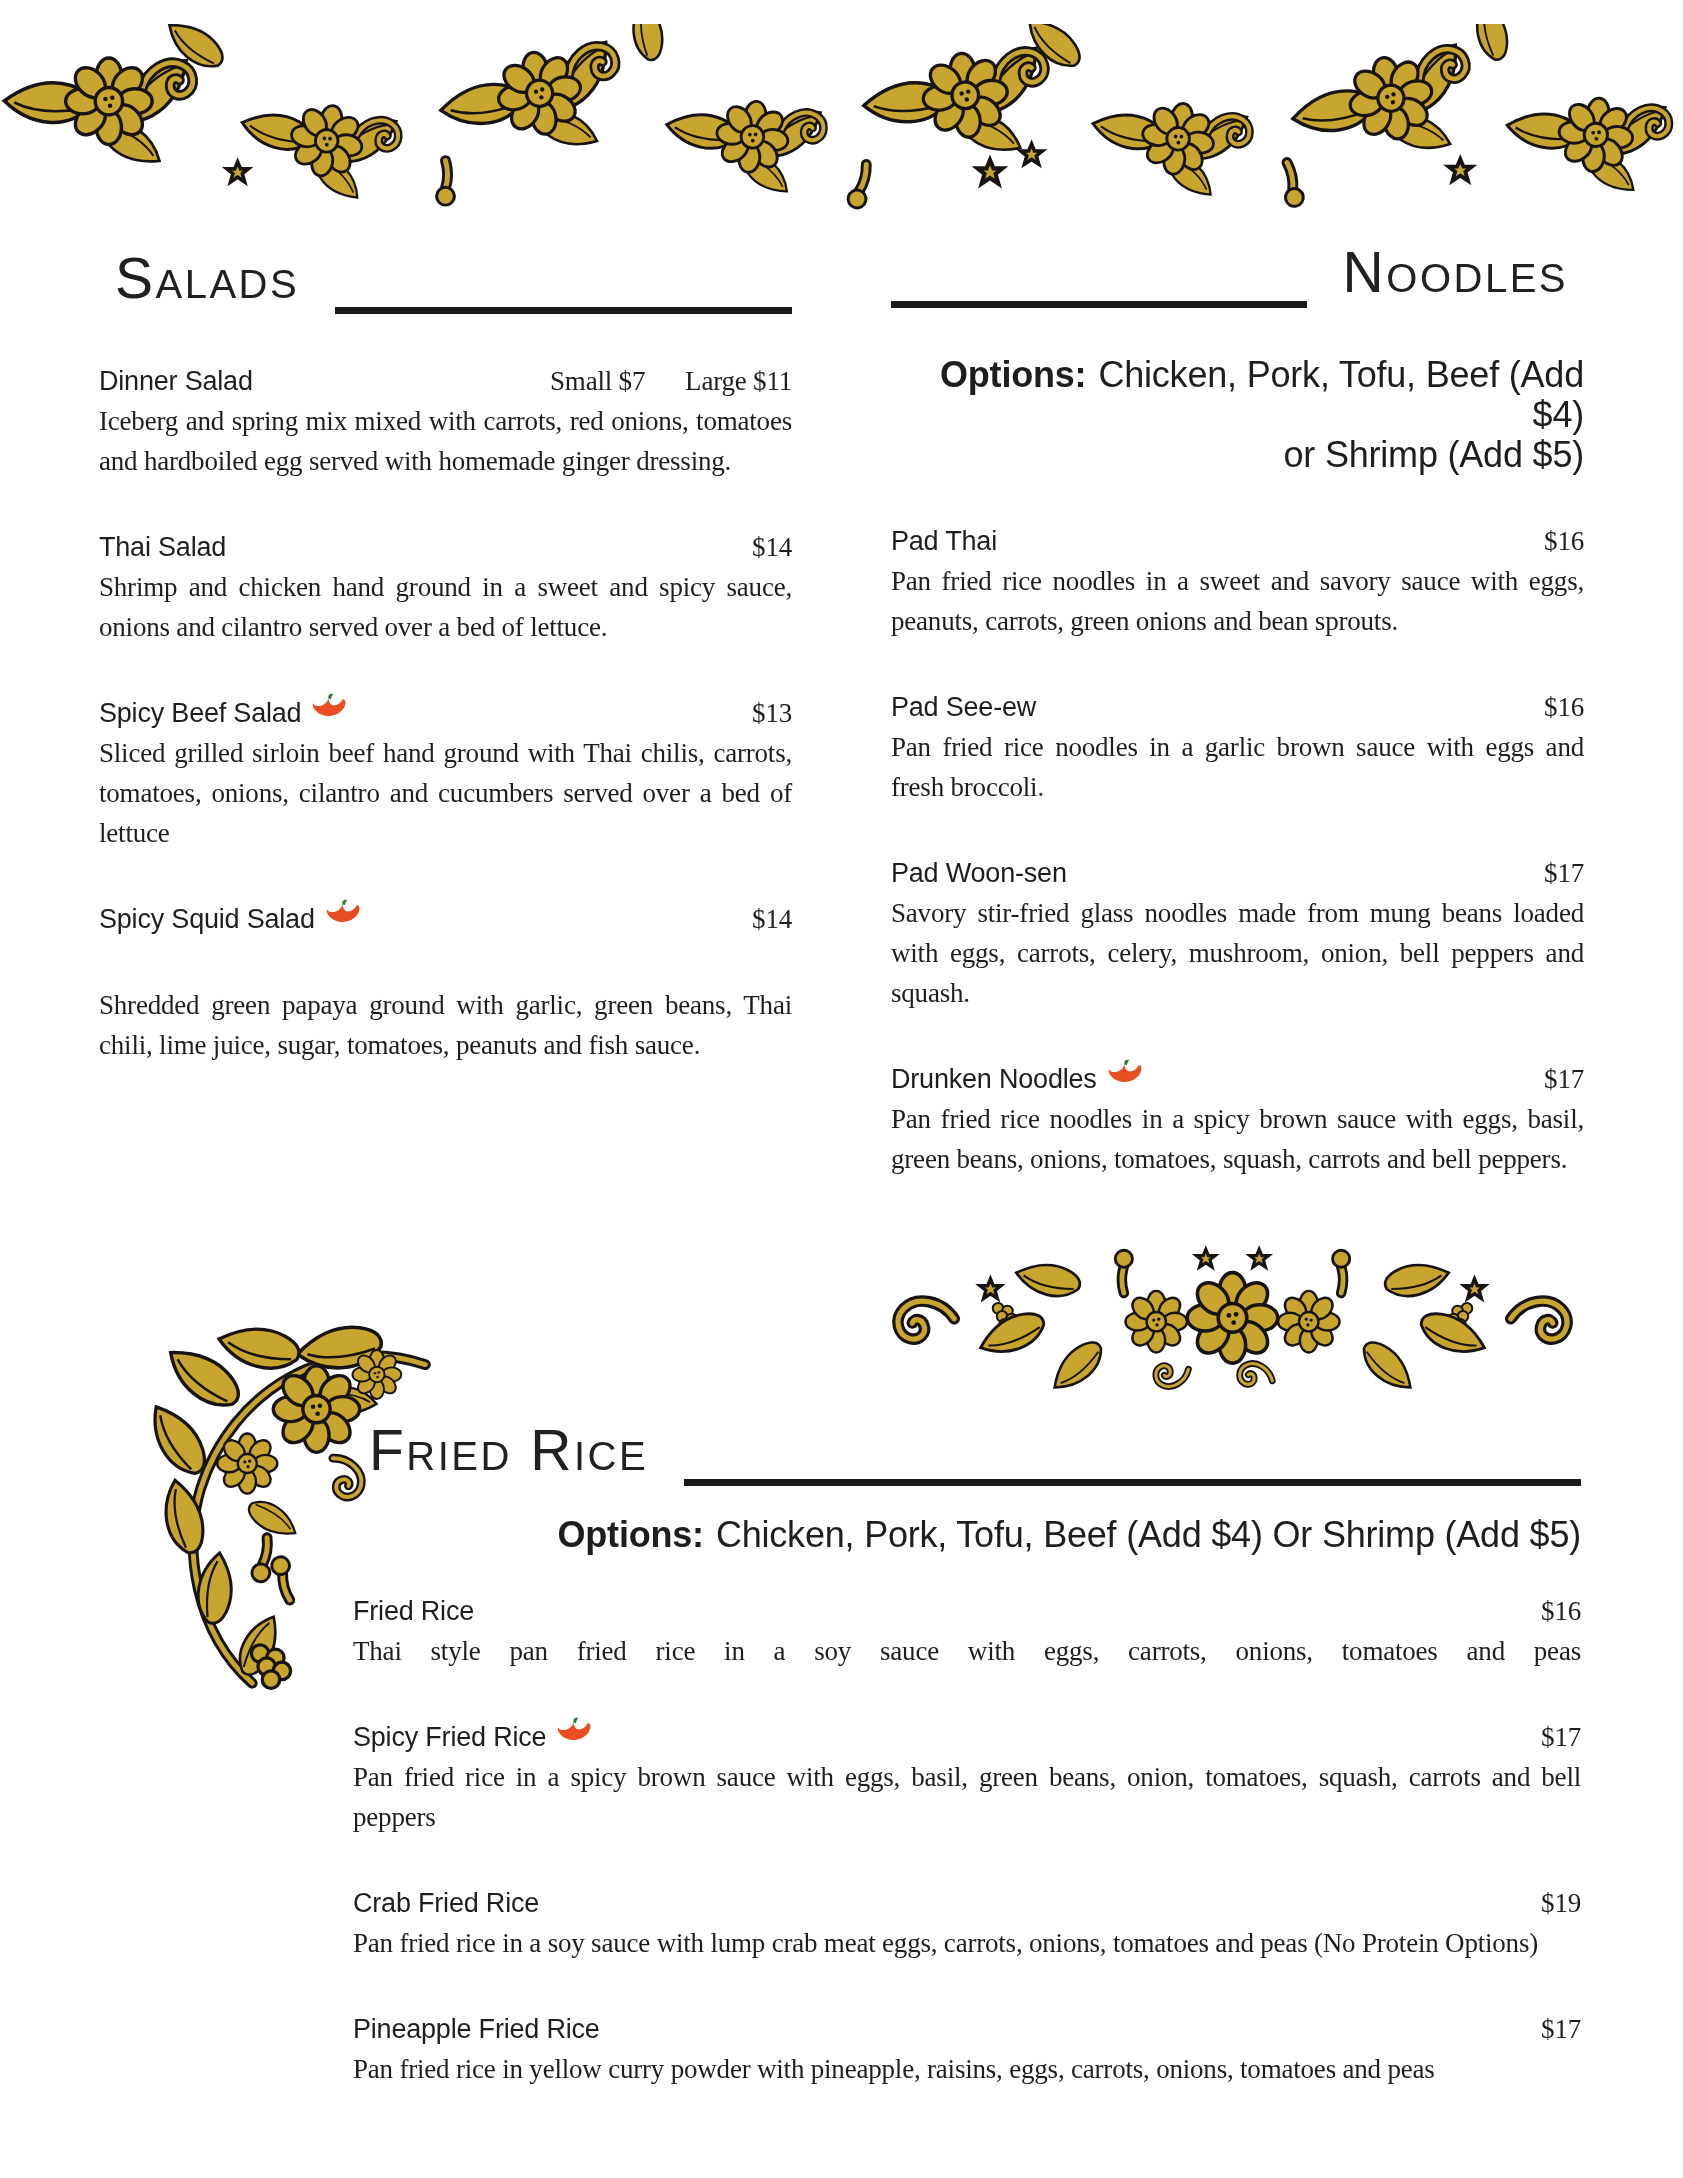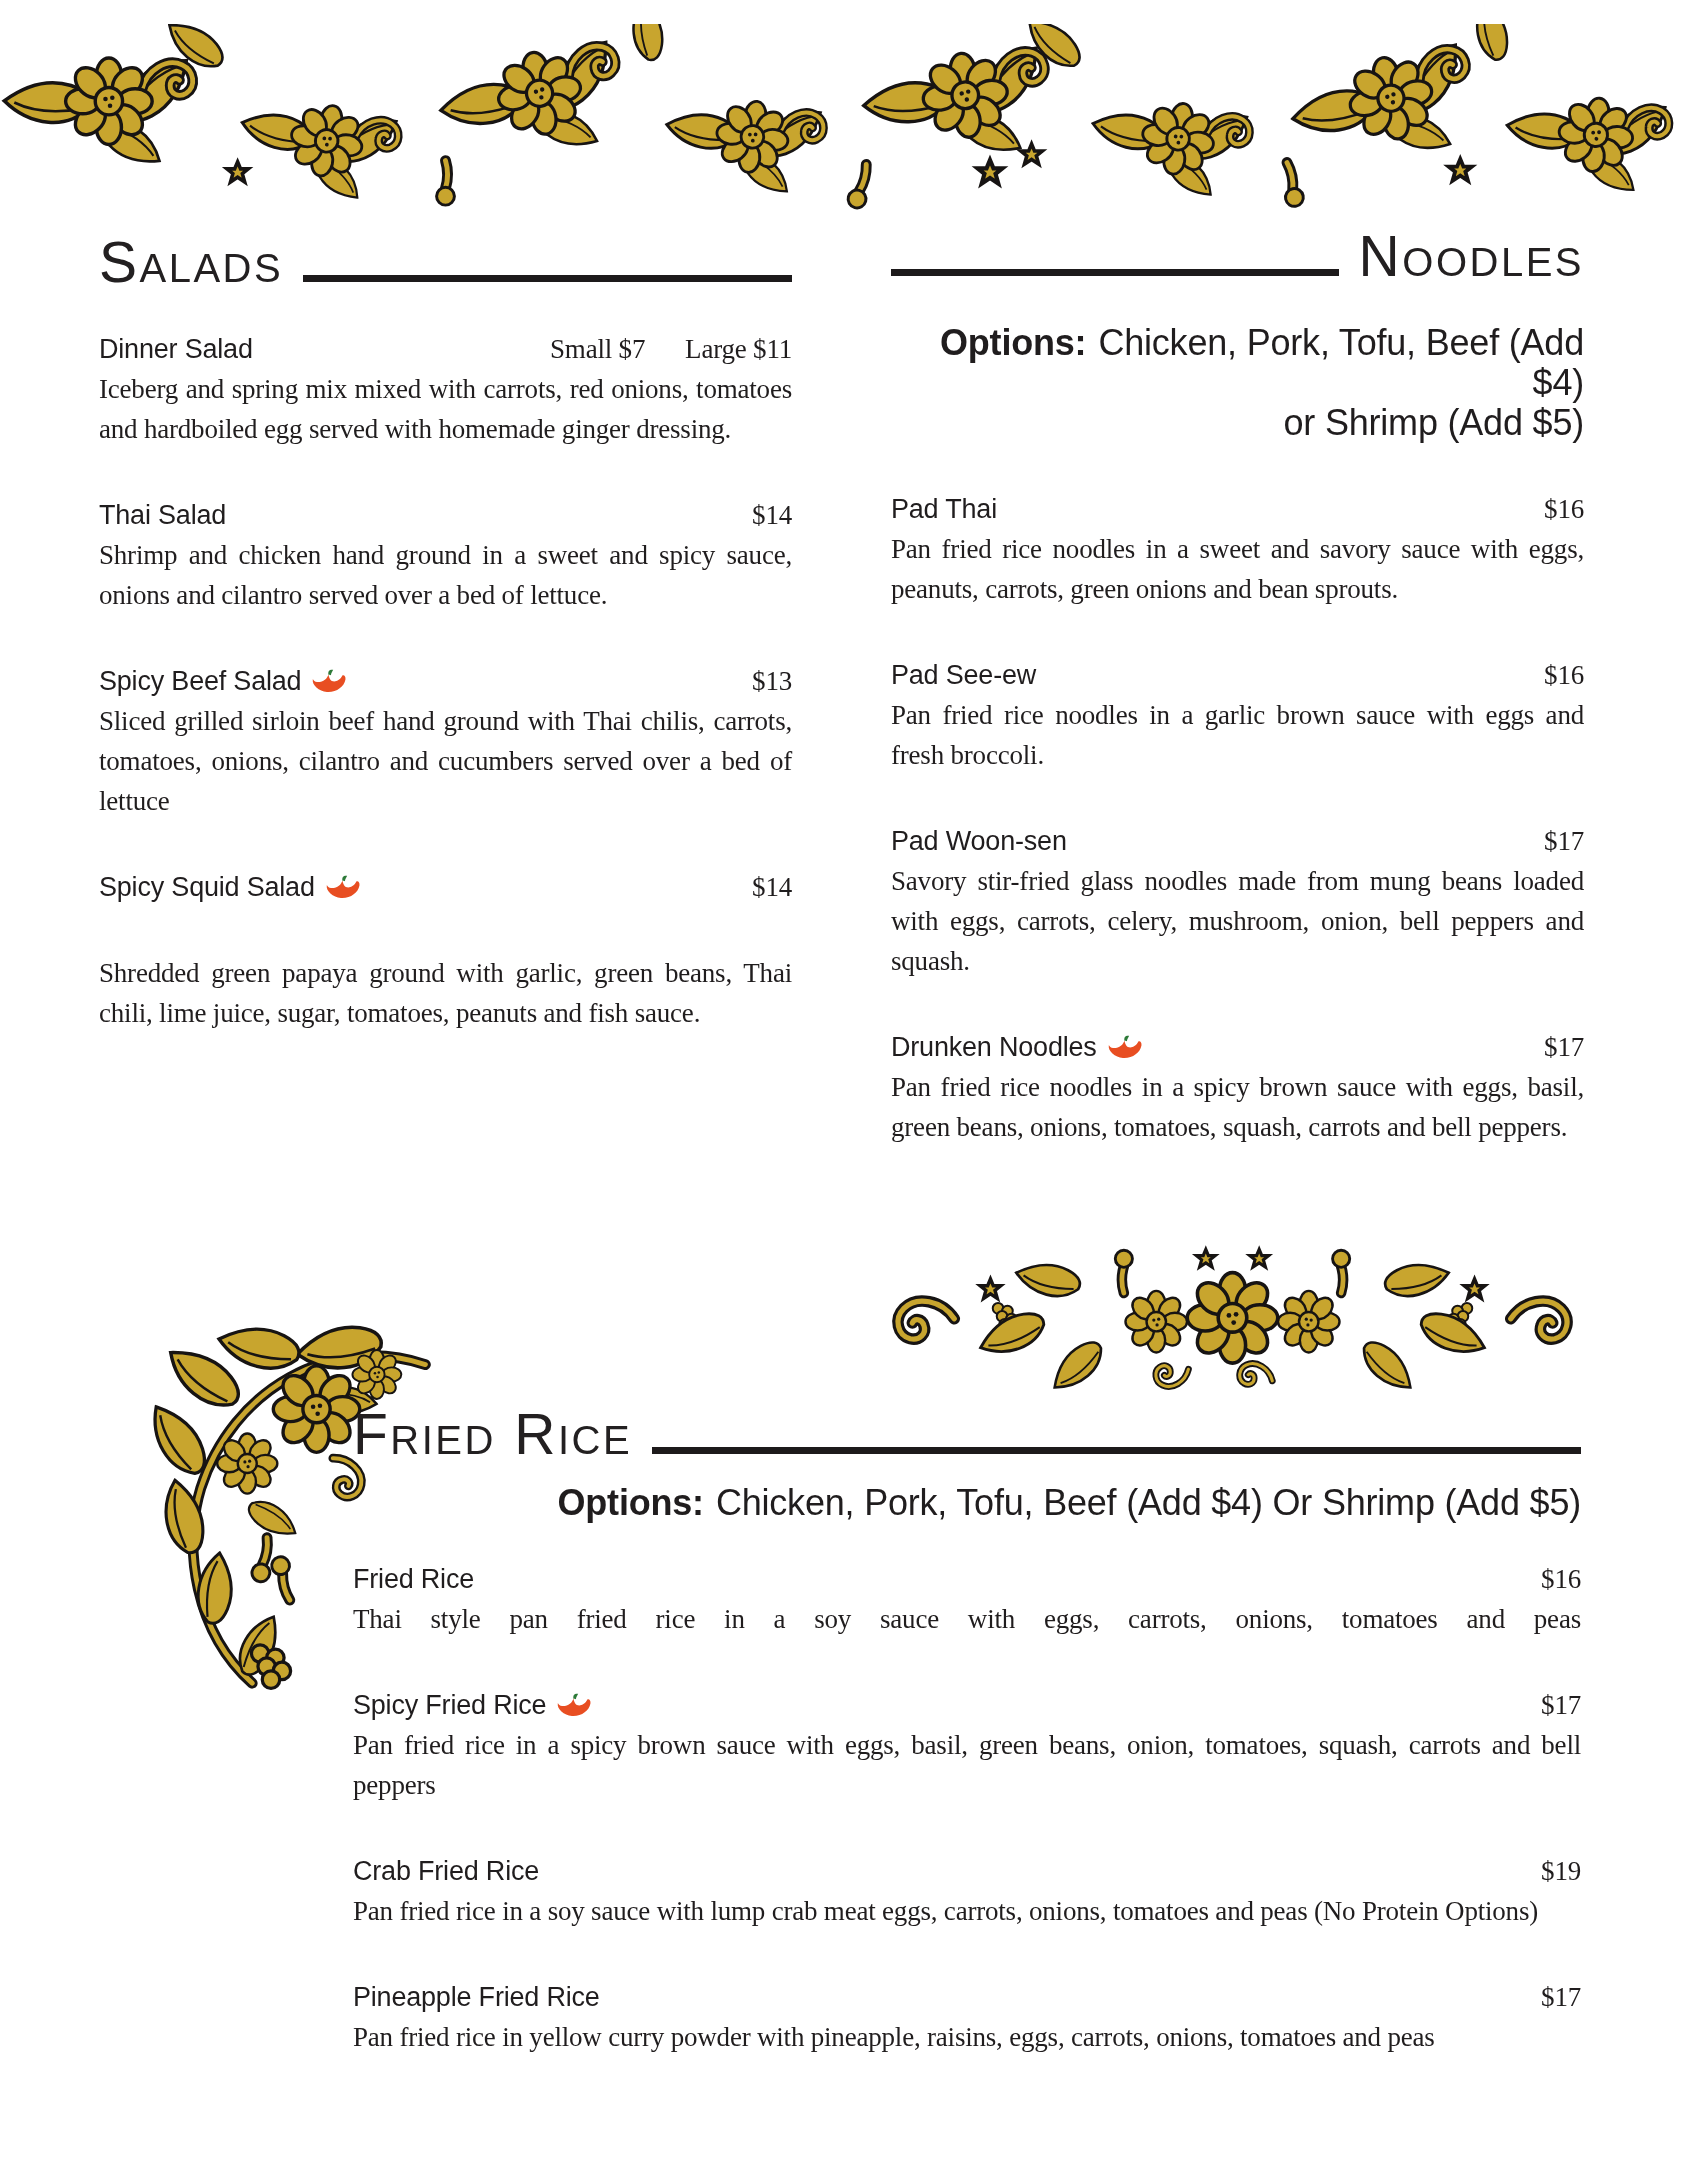--- a/index.html
+++ b/index.html
@@ -4,27 +4,27 @@
 <style>
   html,body{margin:0;padding:0;background:#ffffff;}
   .page{
     position:relative;width:1683px;height:2178px;background:#ffffff;overflow:hidden;
     font-family:"Liberation Sans", sans-serif;color:#201d1e;
   }
   
   .sec-head{display:flex;align-items:flex-end;gap:20px;margin-bottom:36px;}
   .sec-title{
     font-variant:small-caps;font-weight:400;font-size:57px;line-height:61px;
-    letter-spacing:2.5px;margin:0;color:#232021;white-space:nowrap;
+    letter-spacing:2.5px;margin:16px;color:#232021;white-space:nowrap;
   }
   .rule{flex:1;border-top:7px solid #1d1a1b;margin-bottom:11px;}
   
   .item{margin-bottom:46px;}
   .item-row{display:flex;justify-content:space-between;align-items:baseline;font-size:27px;line-height:40px;letter-spacing:-0.2px;}
-  .item-name{display:flex;align-items:center;gap:10px;white-space:nowrap;}
+  .item-name{display:flex;align-items:flex-start;gap:10px;white-space:nowrap;}
   .item-price{white-space:nowrap;padding-left:20px;font-family:Liberation Serif, serif;}
   .desc{margin:0;font-size:27px;line-height:40px;letter-spacing:-0.2px;text-align:justify;font-family:Liberation Serif, serif;}
   .desc.just-all{text-align-last:justify;}
   
   .options{margin:0 0 46px 0;font-size:36px;line-height:40px;letter-spacing:-0.2px;}
   .opt-line{display:block;text-align:right;}
   .opt-label{font-weight:bold;margin-right:12px;}
   .options.one{text-align:right;margin-bottom:36px;}
   
   .col-left{position:absolute;left:99px;top:232px;width:693px;}

